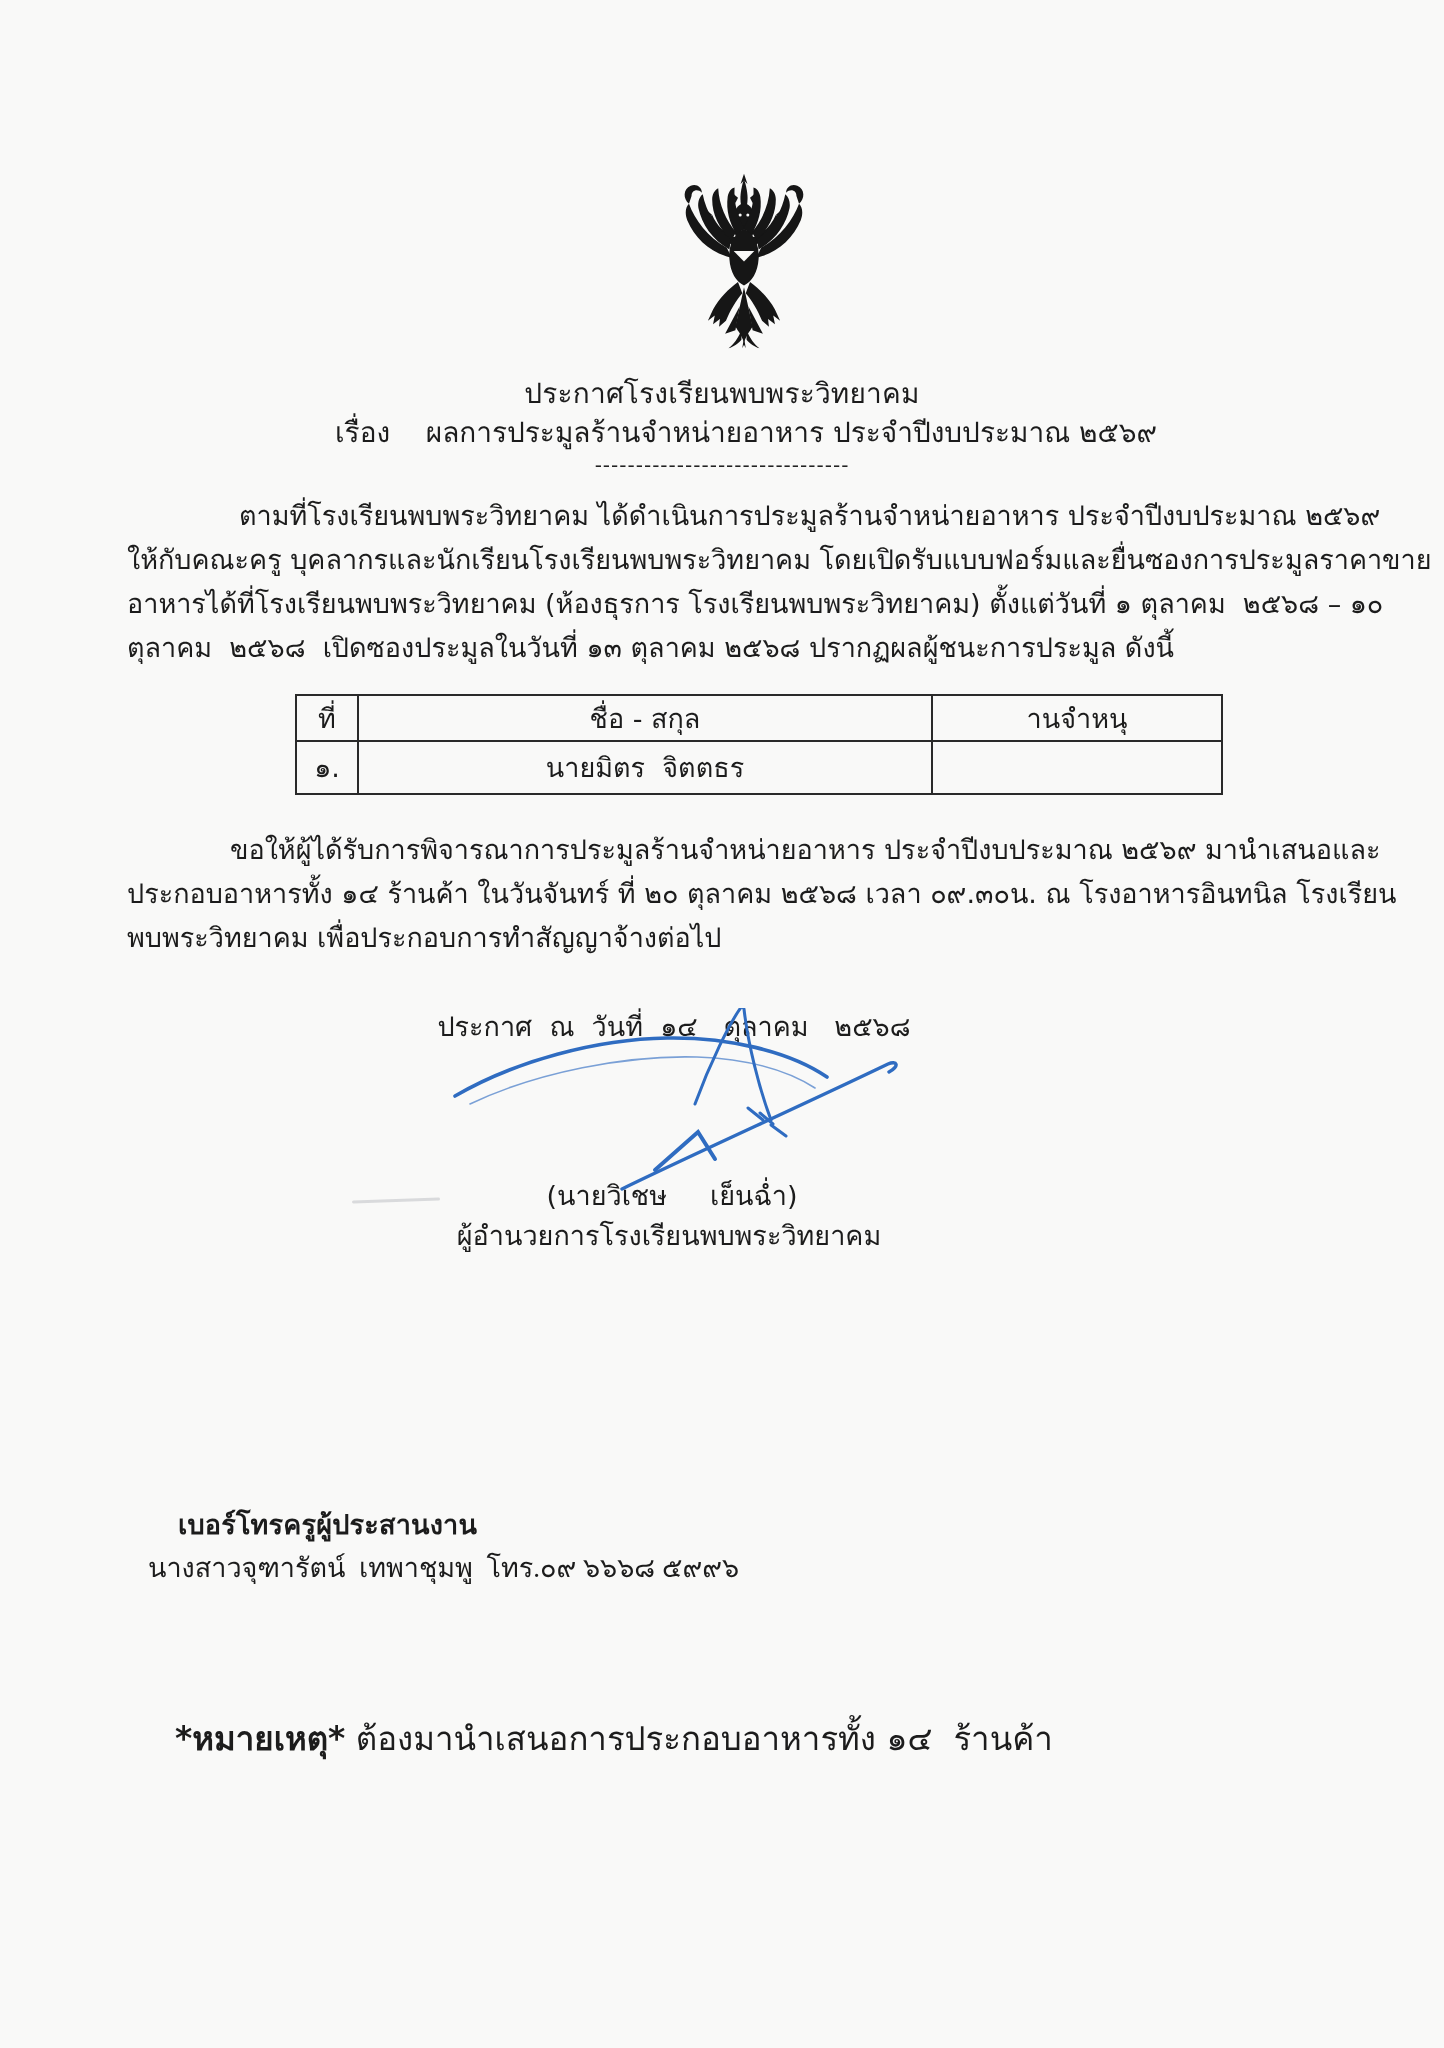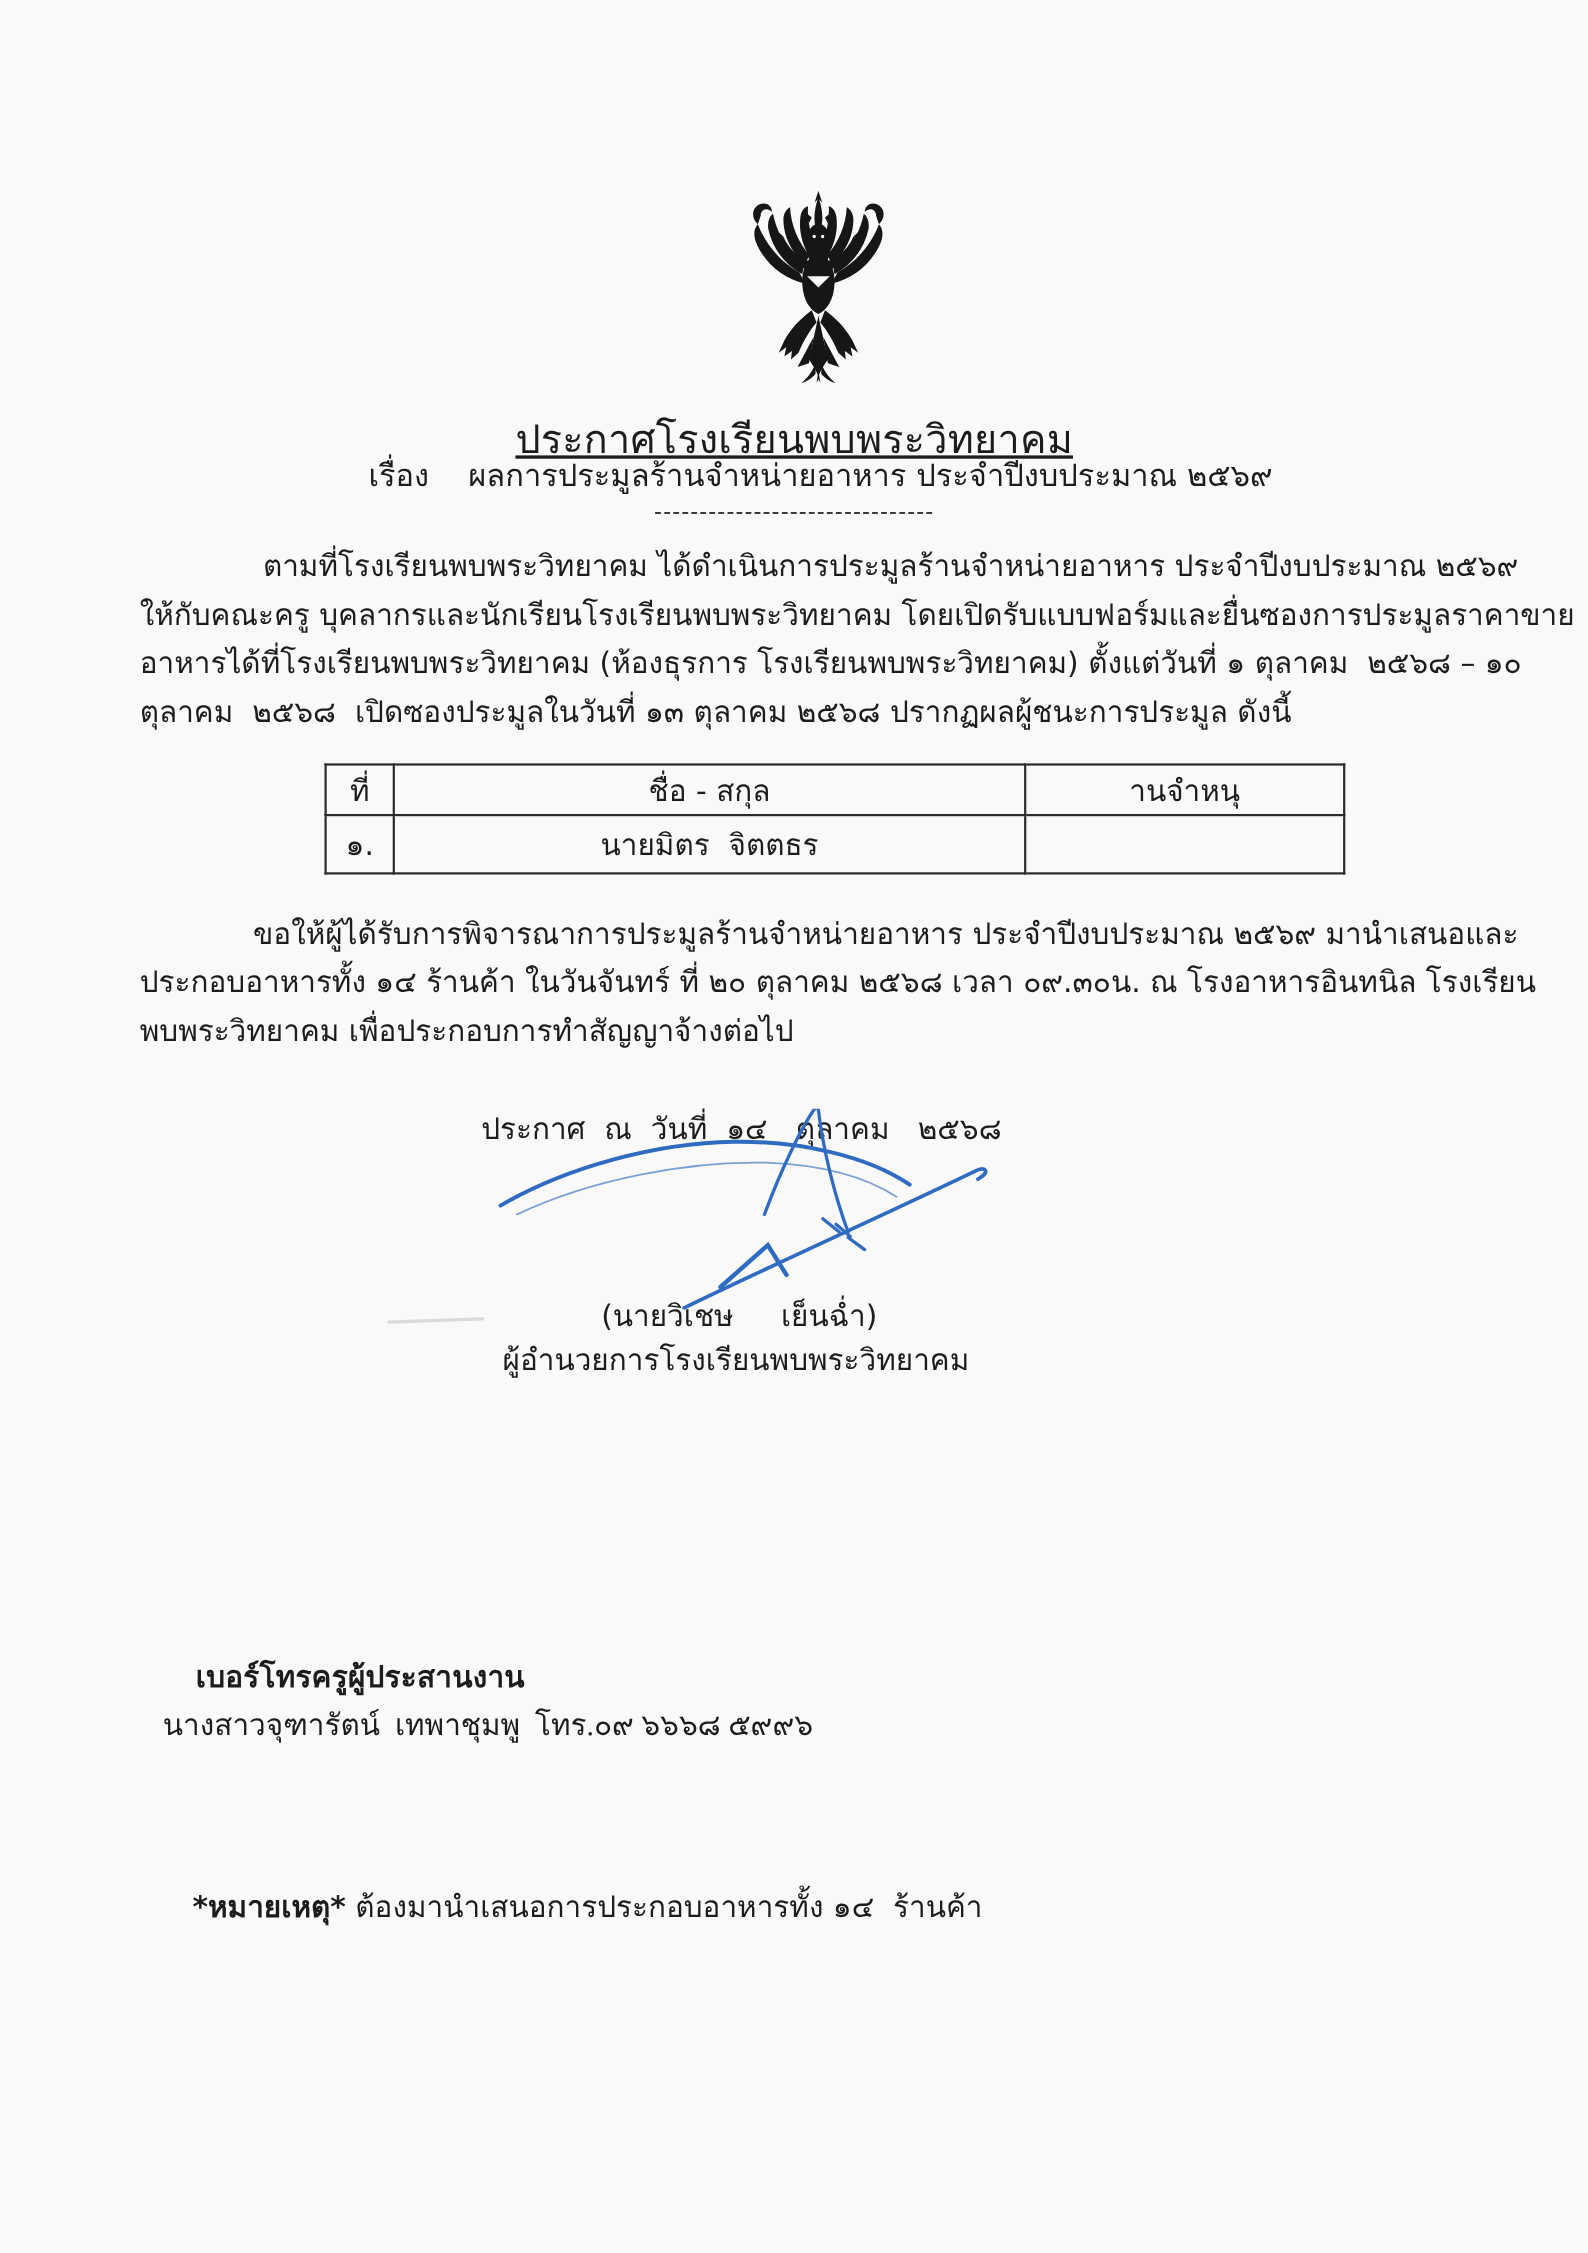--- a/index.html
+++ b/index.html
@@ -8,21 +8,21 @@
     background:#eceae9;
     font-family:"DejaVu Sans",sans-serif;
   }
   .page{
     position:relative;width:1444px;height:2048px;overflow:hidden;
     background:#f9f9f8;color:#1c1c1c;
   }
   .abs{position:absolute;}
   .center-band{left:0;width:1444px;text-align:center;}
   .pre{white-space:pre;}
-  .t1{font-size:36px;letter-spacing:.2px;text-decoration:underline;}
+  .t1{font-size:28px;letter-spacing:.2px;}
   .t2{font-size:28px;}
   .dashes{font-size:20px;letter-spacing:1px;color:#222;}
   .body-text{font-size:27px;line-height:44px;}
   .para{left:127px;width:1220px;}
   .line{white-space:pre;}
   .indent1{padding-left:112px;}
   .indent2{padding-left:103px;}
   
   .vendor-table{
     border-collapse:collapse;
@@ -37,21 +37,21 @@
   }
   .col-no{width:40px;text-align:center;}
   .col-name{width:552px;text-align:center;}
   .col-note{width:268px;text-align:center;}
   .vendor-table thead th{height:44px;}
   .vendor-table tbody td{height:51px;}
   .cell-name-data{text-align:center;padding-left:22px;}
   .sig-block{font-size:27px;}
   .contact-label{font-size:27px;font-weight:bold;letter-spacing:.2px;}
   .contact-info{font-size:27px;font-family:Liberation Serif, serif;}
-  .footnote{font-size:27px;}
+  .footnote{font-size:33px;}
   .footnote .fn-label{font-weight:bold;}
   .pencil-mark{
     width:88px;height:3px;background:#d9dadc;border-radius:2px;
     transform:rotate(-2deg);
   }
 </style>
 </head>
 <body>
 
 <div class="page">

